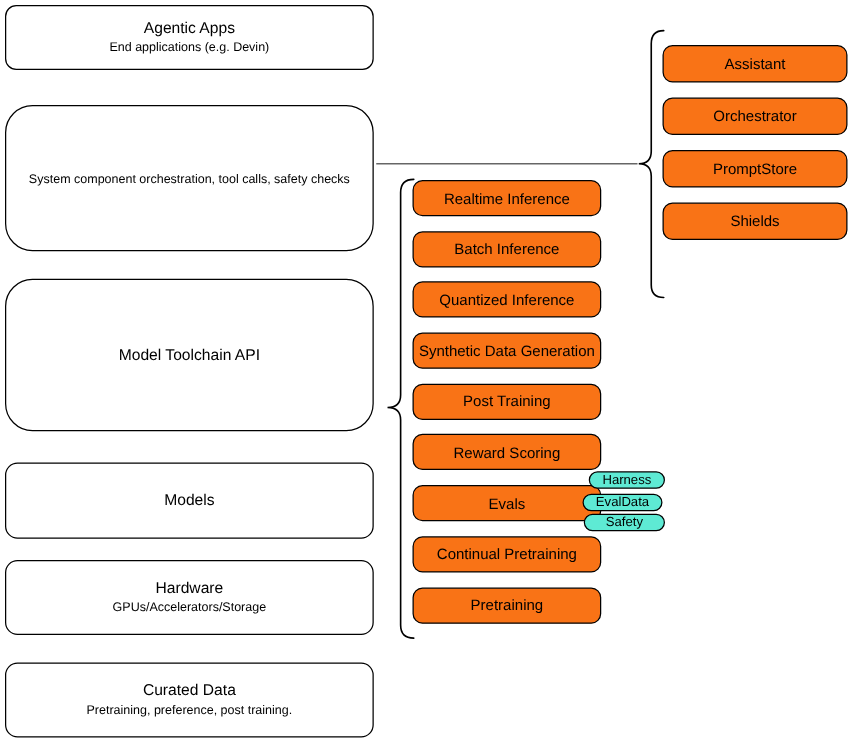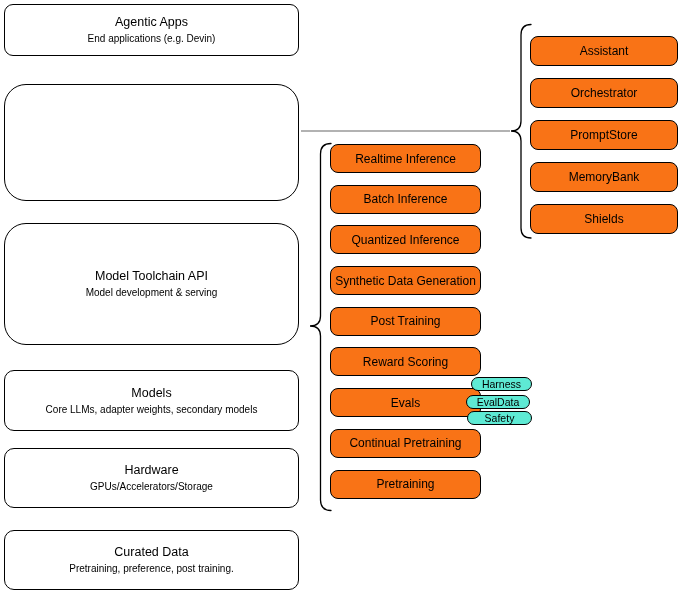--- a/index.html
+++ b/index.html
@@ -54,28 +54,27 @@
 </head>
 <body>
 
 <div class="canvas">
 
   <div class="lbox" id="lbox-0">
     <div class="t">Agentic Apps</div>
     <div class="s">End applications (e.g. Devin)</div>
   </div>
   <div class="lbox" id="lbox-1">
+    <div class="s">System component orchestration, tool calls, safety checks</div>
   </div>
   <div class="lbox" id="lbox-2">
     <div class="t">Model Toolchain API</div>
-    <div class="s">Model development &amp; serving</div>
   </div>
   <div class="lbox" id="lbox-3">
     <div class="t">Models</div>
-    <div class="s">Core LLMs, adapter weights, secondary models</div>
   </div>
   <div class="lbox" id="lbox-4">
     <div class="t">Hardware</div>
     <div class="s">GPUs/Accelerators/Storage</div>
   </div>
   <div class="lbox" id="lbox-5">
     <div class="t">Curated Data</div>
     <div class="s">Pretraining, preference, post training.</div>
   </div>
 
@@ -92,21 +91,20 @@
   </div>
 
   <div class="tag" id="tag-0">Harness</div>
   <div class="tag" id="tag-1">EvalData</div>
   <div class="tag" id="tag-2">Safety</div>
 
   <div class="rcol">
     <div class="rbox">Assistant</div>
     <div class="rbox">Orchestrator</div>
     <div class="rbox">PromptStore</div>
-    <div class="rbox">MemoryBank</div>
     <div class="rbox">Shields</div>
   </div>
 
   <svg class="overlay" viewBox="0 0 682 591" xmlns="http://www.w3.org/2000/svg">
 
     <path d="M 301 131 L 510 131" fill="none" stroke="#666666" stroke-width="1.2"></path>
 
     <path d="M 331 143.5 Q 320.5 143.5 320.5 154 L 320.5 316 Q 320.5 326 310 326 Q 320.5 326 320.5 336 L 320.5 500 Q 320.5 510.5 331 510.5" fill="none" stroke="#000000" stroke-width="1.3" stroke-linecap="round"></path>
 
     <path d="M 531 24.5 Q 521 24.5 521 35 L 521 121 Q 521 131 511 131 Q 521 131 521 141 L 521 228 Q 521 238 531 238" fill="none" stroke="#000000" stroke-width="1.3" stroke-linecap="round"></path>

